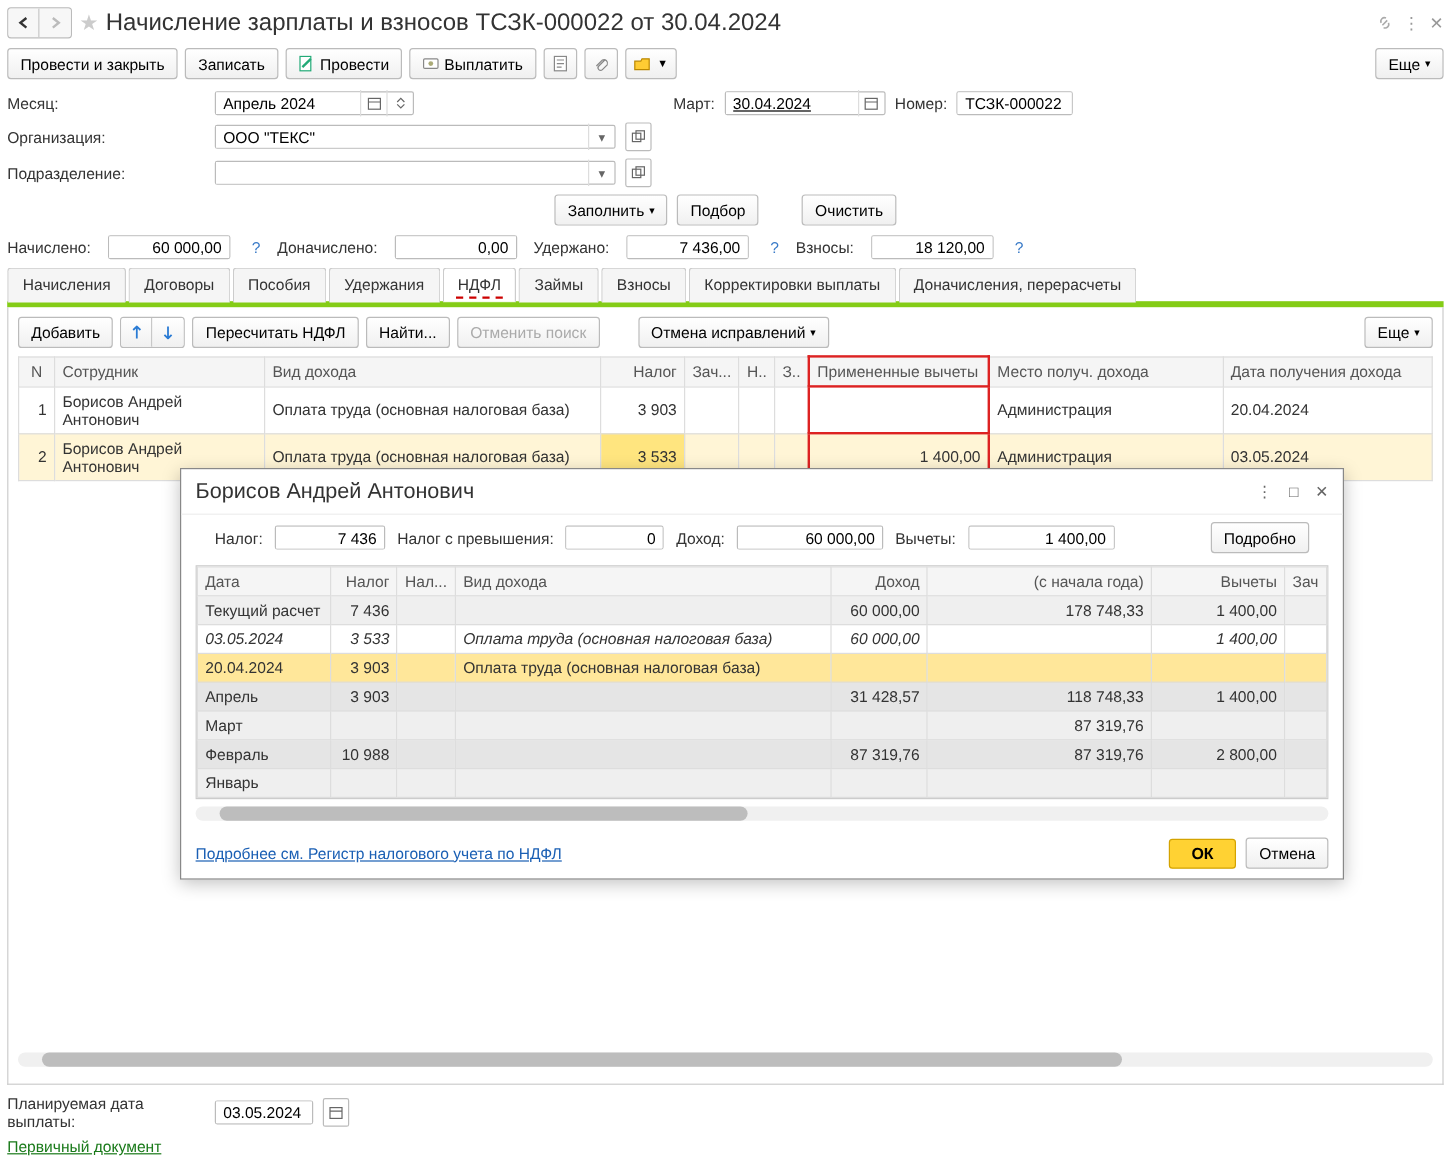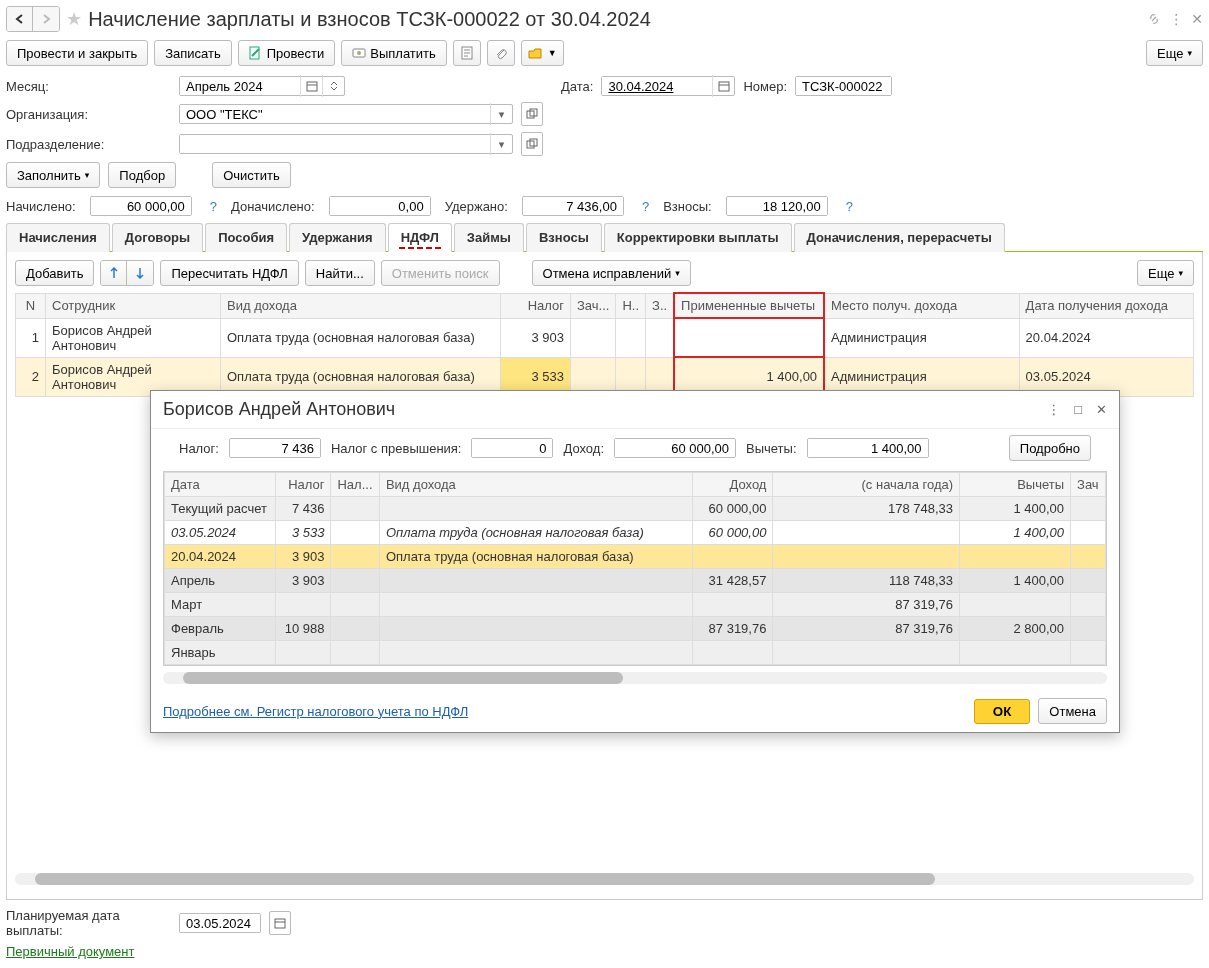--- a/index.html
+++ b/index.html
@@ -18,21 +18,21 @@
 .spacer { flex: 1; }
 .form-row { display: flex; align-items: center; margin-bottom: 6px; gap: 8px; }
 .label { width: 165px; }
 .input-wrap { display: inline-flex; align-items: center; border: 1px solid #bbb; border-radius: 2px; height: 20px; background: #fff; }
 .input-wrap input { border: none; outline: none; padding: 2px 6px; font-size: 13px; height: 100%; }
 .input-icon { width: 22px; height: 22px; display: flex; align-items: center; justify-content: center; border-left: 1px solid #ddd; cursor: pointer; color: #666; font-size: 11px; }
 .hint-q { color: #3a7bc8; cursor: pointer; margin-left: 4px; }
 .totals { display: flex; gap: 14px; align-items: center; margin: 8px 0 4px; }
 .totals .label2 { }
 .totals input { text-align: right; width: 100px; }
-.tabs { display: flex; border-bottom: 1px solid #84cc16; margin-top: 6px; font-weight: bold; }
+.tabs { display: flex; border-bottom: 5px solid #84cc16; margin-top: 6px; }
 .tab { padding: 6px 12px; border: 1px solid #ccc; border-bottom: none; background: #f5f5f5; margin-right: 2px; border-radius: 3px 3px 0 0; cursor: pointer; position: relative; top: 1px; }
 .tab.active { background: #fff; border-bottom: 1px solid #fff; }
 .tab.active .underline { position:absolute; bottom:2px; left:10px; right:10px; border-bottom:2px dashed #c00; }
 .tab-content { border: 1px solid #ccc; border-top: none; padding: 8px; min-height: 600px; }
 .inner-tb { display: flex; gap: 6px; margin-bottom: 6px; align-items: center; }
 .icon-btn-pair { display: flex; border: 1px solid #bbb; border-radius: 3px; overflow: hidden; }
 .icon-btn-pair .ip { width: 26px; height: 24px; display: flex; align-items: center; justify-content: center; border-right: 1px solid #bbb; cursor: pointer; background: linear-gradient(#fff,#f0f0f0);}
 .icon-btn-pair .ip:last-child { border-right: none; }
 table { border-collapse: collapse; width: 100%; font-size: 13px; }
 th, td { border: 1px solid #ddd; padding: 4px 6px; text-align: left; height: 24px; }
@@ -147,21 +147,21 @@
     <span class="input-icon" style="flex-direction:column;">
       <svg width="10" height="6" viewBox="0 0 10 6">
           <path d="M2 5 L5 2 L8 5" stroke="#666" fill="none"></path>
         </svg>
       <svg width="10" height="6" viewBox="0 0 10 6">
           <path d="M2 1 L5 4 L8 1" stroke="#666" fill="none"></path>
         </svg>
     </span>
   </div>
   <div style="width:200px"></div>
-  <span>Дата:</span>
+  <span>Март:</span>
   <div class="input-wrap">
     <input style="width: 110px; text-decoration: underline;" value="30.04.2024">
     <span class="input-icon">
       <svg width="12" height="12" viewBox="0 0 12 12">
           <rect x="1" y="2" width="10" height="9" fill="none" stroke="#666"></rect>
           <path d="M1 5 h10" stroke="#666"></path>
         </svg>
     </span>
   </div>
   <span>Номер:</span>
@@ -191,21 +191,21 @@
     <span class="input-icon">▾</span>
   </div>
   <span class="input-icon" style="border:1px solid #bbb;border-radius:2px;height:24px;">
     <svg width="12" height="12" viewBox="0 0 12 12">
         <rect x="1" y="3" width="7" height="7" fill="none" stroke="#666"></rect>
         <rect x="4" y="1" width="7" height="7" fill="none" stroke="#666"></rect>
       </svg>
   </span>
 </div>
 
-<div class="form-row" style="gap:8px;">
+<div class="form-row" style="gap:8px;justify-content:center;">
   <button class="btn">
     <span>Заполнить</span>
     <span style="font-size:9px;">▾</span>
   </button>
   <button class="btn">Подбор</button>
   <span style="width:20px"></span>
   <button class="btn">Очистить</button>
 </div>
 
 <div class="totals">

